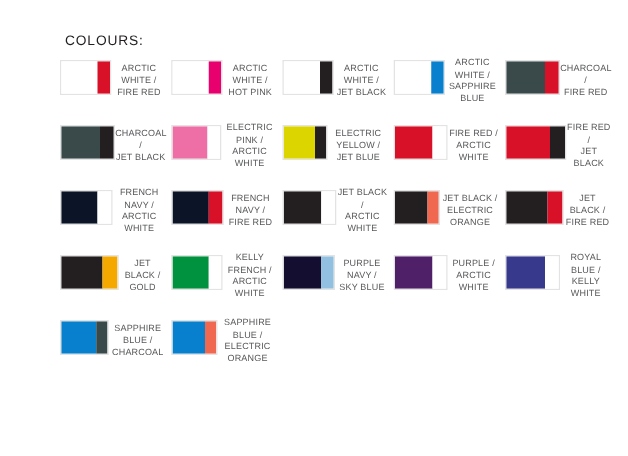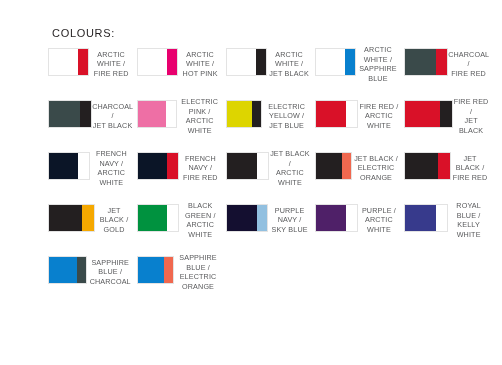--- a/index.html
+++ b/index.html
@@ -207,21 +207,21 @@
           <div class="part-b" style="background: rgb(245, 168, 0);"></div>
         </div>
         <div class="label">JET BLACK /
 GOLD</div>
       </div>
       <div class="cell">
         <div class="swatch">
           <div class="part-a" style="background: rgb(0, 146, 63);"></div>
           <div class="part-b" style="background: rgb(255, 255, 255);"></div>
         </div>
-        <div class="label">BLACK GREEN /
+        <div class="label">KELLY FRENCH /
 ARCTIC WHITE</div>
       </div>
       <div class="cell">
         <div class="swatch">
           <div class="part-a" style="background: rgb(20, 15, 48);"></div>
           <div class="part-b" style="background: rgb(146, 192, 224);"></div>
         </div>
         <div class="label">PURPLE NAVY /
 SKY BLUE</div>
       </div>

